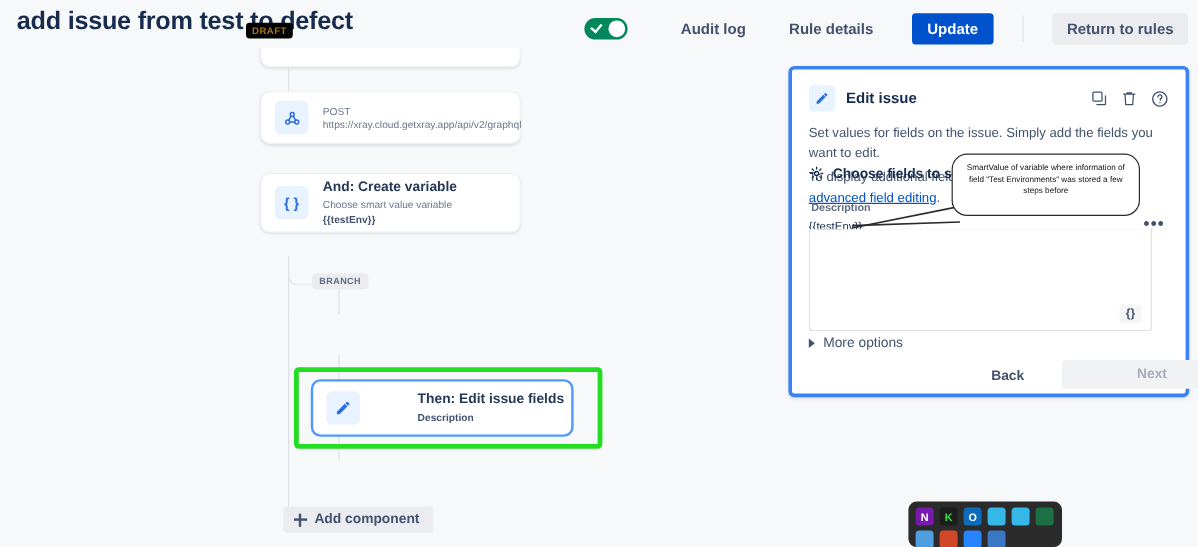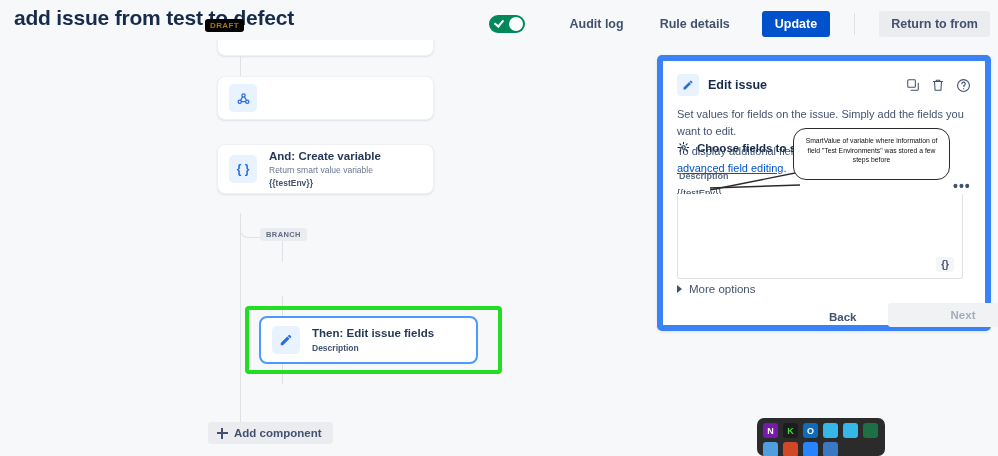--- a/index.html
+++ b/index.html
@@ -100,42 +100,42 @@
     position: absolute; background: #ebecf0; color: #5e6c84;
     font-size: 7.5px; font-weight: 700; letter-spacing: 0.4px;
     padding: 2px 6px; border-radius: 3px;
   }
 
   .hl-box {
     position: absolute; border: 4px solid #22dd22; border-radius: 4px;
     pointer-events: none;
   }
   .node.selected {
-    border: 2px solid #4c9aff; box-shadow: none;
+    border: 2px solid #4c9aff; box-shadow: none; gap: 36px;
   }
 
   .add-btn {
     position: absolute; background: #ebecf0; border-radius: 3px;
     display: flex; align-items: center; gap: 6px;
     padding: 5px 11px 5px 9px; cursor: pointer;
     font-size: 11.5px; font-weight: 600; color: #42526e;
   }
   .plus {
     position: relative; width: 11px; height: 11px; flex: none;
   }
   .plus::before, .plus::after {
     content: ''; position: absolute; background: #42526e;
   }
   .plus::before { left: 4px; top: 0; width: 2px; height: 11px; }
   .plus::after { top: 4px; left: 0; height: 2px; width: 11px; }
 
   
   .panel {
     position: absolute; left: 657px; top: 55px; width: 334px; height: 276px;
-    background: #fff; border: 6px solid #3b82f6; border-radius: 5px;
+    background: #fff; border: 3px solid #3b82f6; border-radius: 5px;
     box-shadow: 0 1px 3px rgba(9,30,66,0.10);
   }
   .panel-head {
     display: flex; align-items: center; padding: 13px 14px 0 14px;
   }
   .panel-head .node-icon { margin-left: 0; width: 22px; height: 22px; border-radius: 4px;}
   .panel-title {
     font-size: 12.5px; font-weight: 700; color: #172b4d; margin-left: 9px;
   }
   .panel-actions {
@@ -242,21 +242,21 @@
 
     <div class="header-right">
       <div class="toggle">
         <div class="check"></div>
         <div class="knob"></div>
       </div>
       <div class="hdr-link">Audit log</div>
       <div class="hdr-link">Rule details</div>
       <div class="hdr-update">Update</div>
       <div class="hdr-divider"></div>
-      <div class="hdr-return">Return to from</div>
+      <div class="hdr-return">Return to rules</div>
     </div>
   </div>
 
   <div class="canvas">
 
     <div class="node ghost" style="left:217px; top:-14px; width:217px; height:30px;"></div>
 
     <div class="conn" style="left:240px; top:16px; height:40px;"></div>
     <div class="conn" style="left:240px; top:120px; height:22px;"></div>
     <div class="conn" style="left:240px; top:190px; height:32px;"></div>
@@ -270,30 +270,31 @@
     <div class="node" style="left:217px; top:36px; width:217px; height:44px;">
       <div class="node-icon ic-blue">
         <svg width="15" height="15" viewBox="0 0 24 24" fill="none" stroke="#2a6fdb" stroke-width="2" stroke-linecap="round">
           <circle cx="12" cy="7" r="2.6"></circle>
             <circle cx="6" cy="17" r="2.6"></circle>
             <circle cx="18" cy="17" r="2.6"></circle>
           <path d="M10.6 9.2 7.4 14.6M13.4 9.2l3.2 5.4M8.7 17h6.6"></path>
         </svg>
       </div>
       <div class="node-text">
+        <div class="node-sub">POST https://xray.cloud.getxray.app/api/v2/graphql</div>
       </div>
     </div>
 
     <div class="node" style="left:217px; top:104px; width:217px; height:50px;">
       <div class="node-icon ic-blue">
         <span style="font-size:12px;font-weight:700;color:#2a6fdb;">{ }</span>
       </div>
       <div class="node-text">
         <div class="node-title">And: Create variable</div>
-        <div class="node-sub">Return smart value variable</div>
+        <div class="node-sub">Choose smart value variable</div>
         <div class="node-sub" style="font-weight:700;color:#42526e;">{{testEnv}}</div>
       </div>
     </div>
 
     <div class="branch-chip" style="left:260px; top:188px;">BRANCH</div>
 
 
     <div class="hl-box" style="left:245px; top:266px; width:257px; height:68px;"></div>
 
     <div class="node selected" style="left:259px; top:276px; width:219px; height:48px;">
@@ -302,21 +303,21 @@
           <path d="M3 17.2V21h3.8L18 9.8 14.2 6 3 17.2zM20.7 7.1a1 1 0 0 0 0-1.4l-2.4-2.4a1 1 0 0 0-1.4 0l-1.8 1.8L18.9 8.9l1.8-1.8z"></path>
         </svg>
       </div>
       <div class="node-text">
         <div class="node-title">Then: Edit issue fields</div>
         <div class="node-sub" style="font-weight:700;color:#42526e;">Description</div>
       </div>
     </div>
 
 
-    <div class="add-btn" style="left:208px; top:382px;justify-content:center;">
+    <div class="add-btn" style="left:236px; top:382px;justify-content:center;">
       <span class="plus"></span>
       <span>Add component</span>
     </div>
   </div>
 
   <div class="panel">
 
     <div class="panel-head">
       <div class="node-icon ic-blue">
         <svg width="12" height="12" viewBox="0 0 24 24" fill="#2a6fdb">

